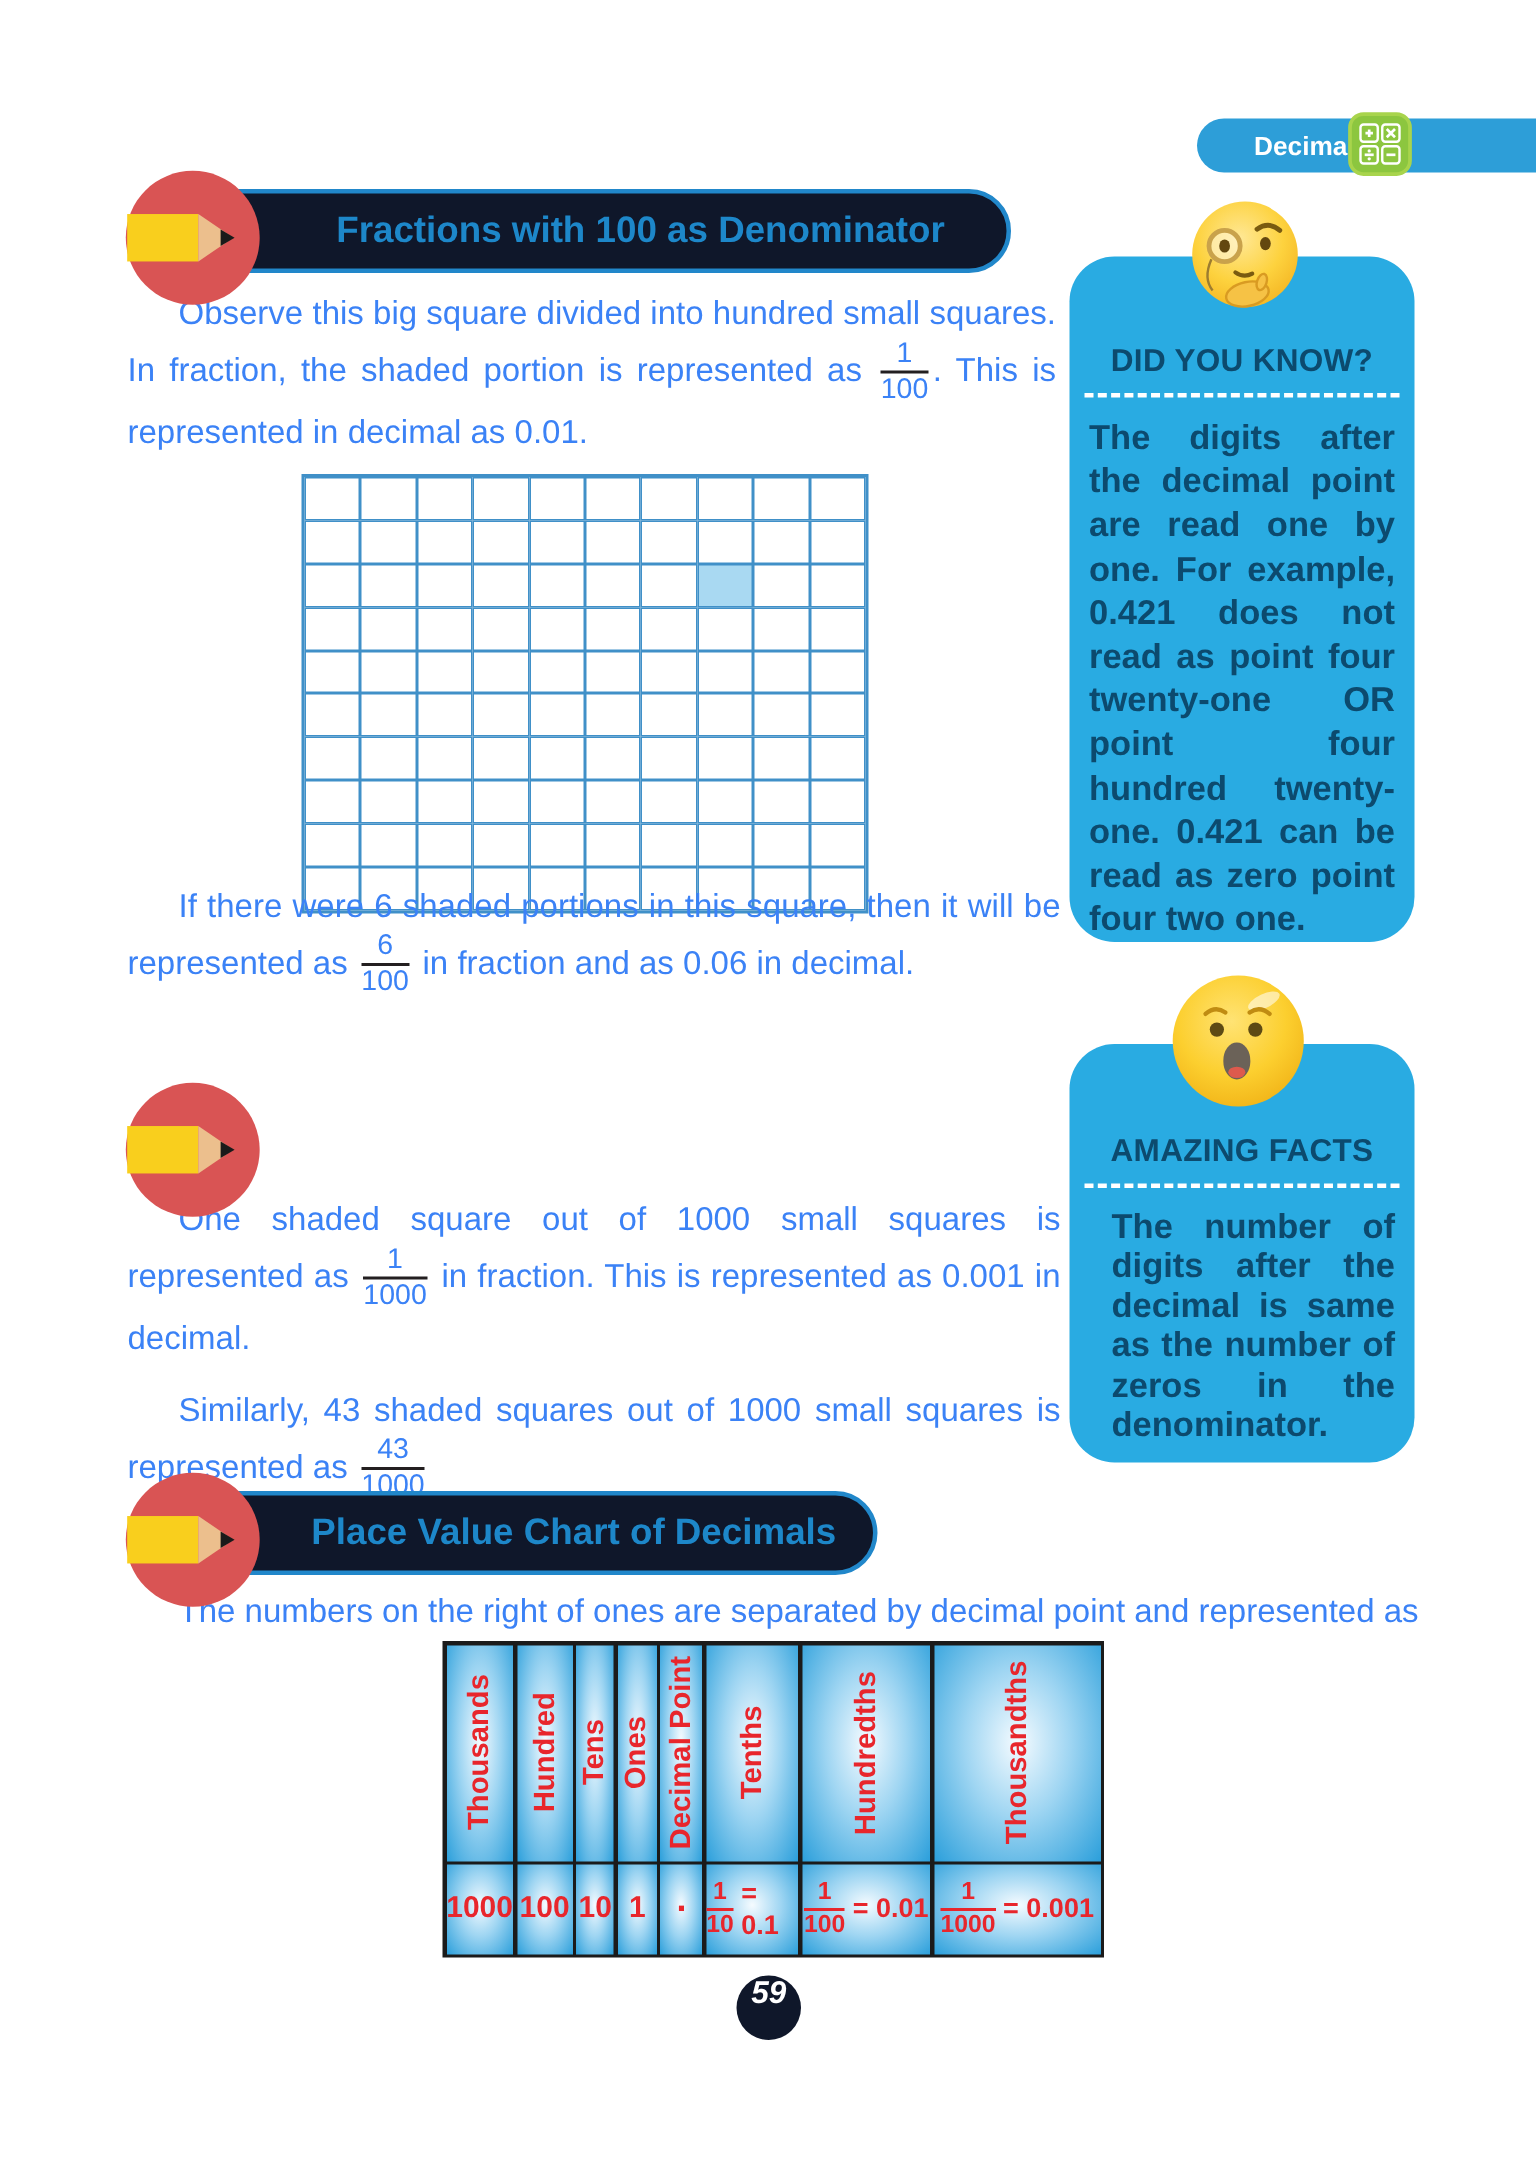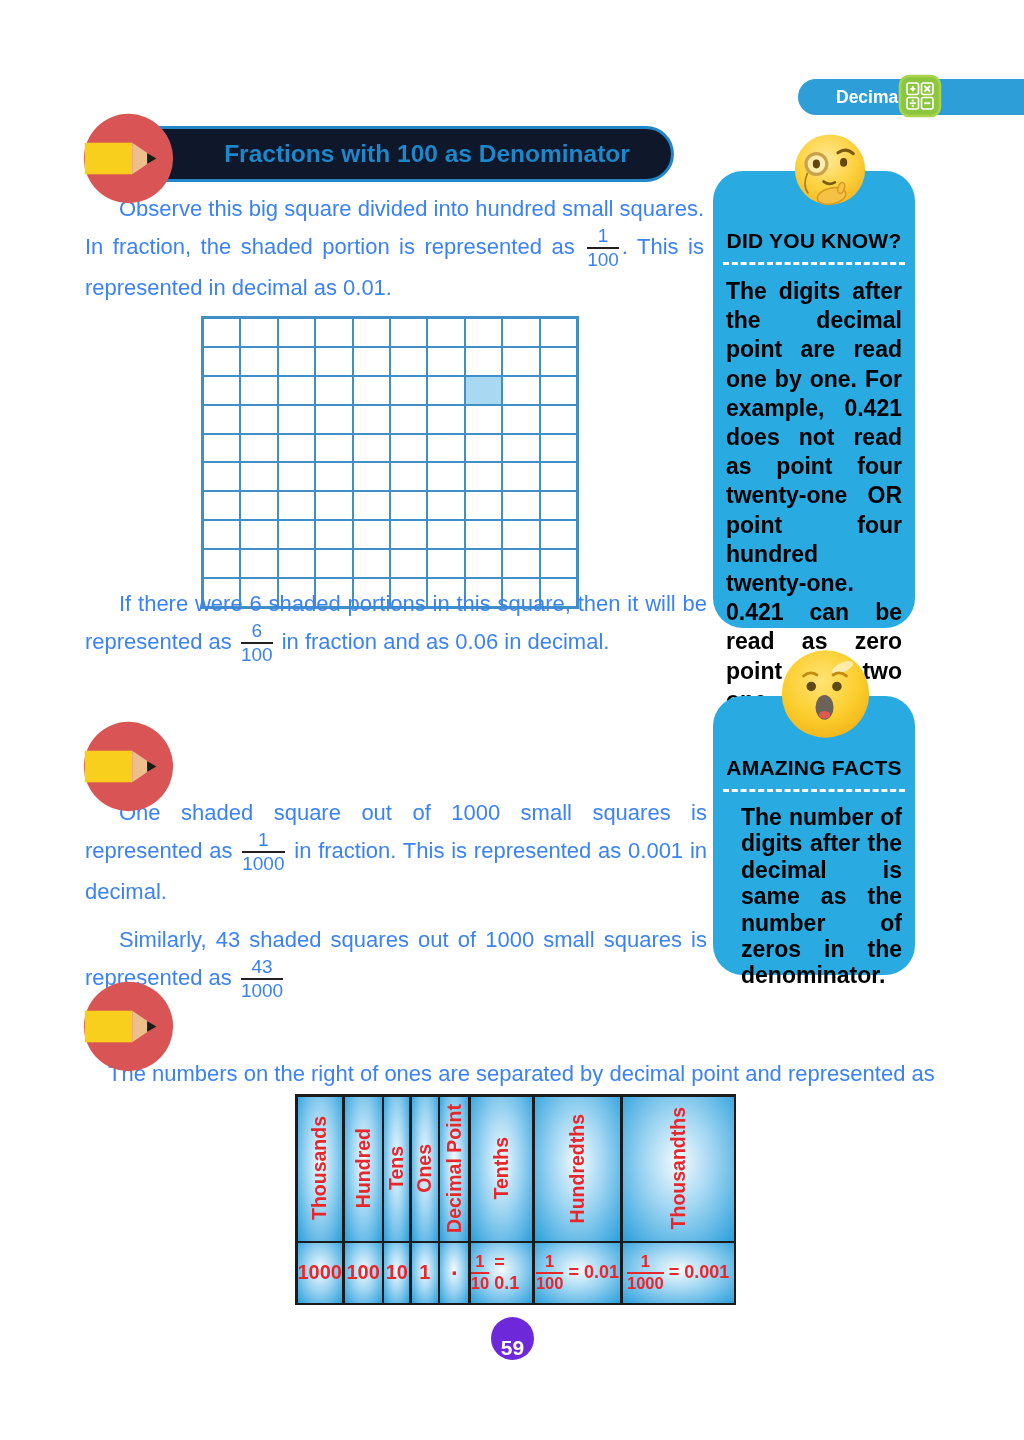--- a/index.html
+++ b/index.html
@@ -42,22 +42,22 @@
   .hundred-grid {
     position:absolute; left:201px; top:316px; width:378px; height:293px;
     display:grid; grid-template-columns:repeat(10,1fr); grid-template-rows:repeat(10,1fr);
     border:2px solid #4090c8; background:#ffffff;
   }
   .gcell { border:1px solid #4090c8; }
   .gcell.shaded { background:#a9d9f2; }
 
   
   .side-box {
-    position:absolute; left:713px; width:202px; background:#29abe2; border-radius:30px;
-    color:#000000; z-index:1;
+    position:absolute; left:713px; width:230px; background:#29abe2; border-radius:30px;
+    color:#0c4a6e; z-index:1;
   }
   .side-title { text-align:center; font-weight:bold; font-size:21px; letter-spacing:0.2px; }
   .side-dash { border-top:3px dashed #ffffff; margin:9px 10px 12px 10px; }
   .side-body {
     padding:0 13px; font-weight:bold; font-size:23px; text-align:justify;
   }
   .dyk-box { top:171px; height:457px; padding-top:58px; }
   .dyk-box .side-body { line-height:29.2px; }
   .af-box  { top:696px; height:279px; padding-top:60px; }
   .af-box .side-body { line-height:26.4px;padding-left:28px; }
@@ -81,22 +81,22 @@
   }
   .pv-val { color:#e8262c; font-weight:bold; font-size:20px; }
   .pv-val.dp span { transform:translateY(-6px); display:inline-block; font-size:24px; }
   .pv-frac { display:inline-block; text-align:center; font-size:16.5px; line-height:1.2; }
   .pv-frac .num { display:block; border-bottom:2.5px solid #e8262c; padding:0 4px; }
   .pv-eq { font-size:18px; margin-left:5px; }
 
   
   .page-badge {
     position:absolute; left:491px; top:1317px; width:43px; height:43px; border-radius:50%;
-    background:#6d28d9; color:#ffffff; font-weight:bold; font-size:21px;
-    display:flex; align-items:flex-end; justify-content:center;
+    background:#0f172a; color:#ffffff; font-weight:bold; font-size:21px;
+    display:flex; align-items:flex-start; justify-content:center;font-style:italic;
   }
 </style>
 </head>
 <body>
 
 <div class="page">
 
   <div class="chapter-tab">
     <span>Decimals</span>
   </div>
@@ -243,28 +243,31 @@
   </svg>
 
   <p class="body-text" style="left:85px; top:797px; width:622px;">
     <span>One shaded square out of 1000 small squares is represented as </span><span class="frac"><span class="num">1</span><span class="den">1000</span></span><span> in fraction. This is represented as 0.001 in decimal.</span>
   </p>
 
   <p class="body-text" style="left:85px; top:899px; width:622px;margin-top:25px;">
     <span>Similarly, 43 shaded squares out of 1000 small squares is represented as </span><span class="frac"><span class="num">43</span><span class="den">1000</span></span>
   </p>
 
+  <div class="pill" style="left:116px; top:994px; width:469px;">
+    <span>Place Value Chart of Decimals</span>
+  </div>
   <svg class="pencil-badge" style="left:82px; top:980px;" viewBox="0 0 100 100">
     <circle cx="50" cy="50" r="48" fill="#d95454"></circle>
     <rect x="3" y="33" width="51" height="34" fill="#f9cf1d"></rect>
     <polygon points="54,33 54,67 79,50" fill="#ecbf8d"></polygon>
     <polygon points="70,44 70,56 80,50" fill="#1a1a1a"></polygon>
   </svg>
 
-  <p class="body-text" style="left:74px; top:1058px; width:885px;">
+  <p class="body-text" style="left:85px; top:1058px; width:885px;">
     <span>The numbers on the right of ones are separated by decimal point and represented as</span>
   </p>
 
   <div class="pv-chart" style="grid-template-columns: 44fr 40fr 27fr 28fr 30fr 66fr 92fr 119fr;">
       <div class="pv-cell pv-head" style="grid-area: 1 / 1;">
         <span>Thousands</span>
       </div>
       <div class="pv-cell pv-val" style="grid-area: 2 / 1;">
         <span>1000</span>
       </div>

